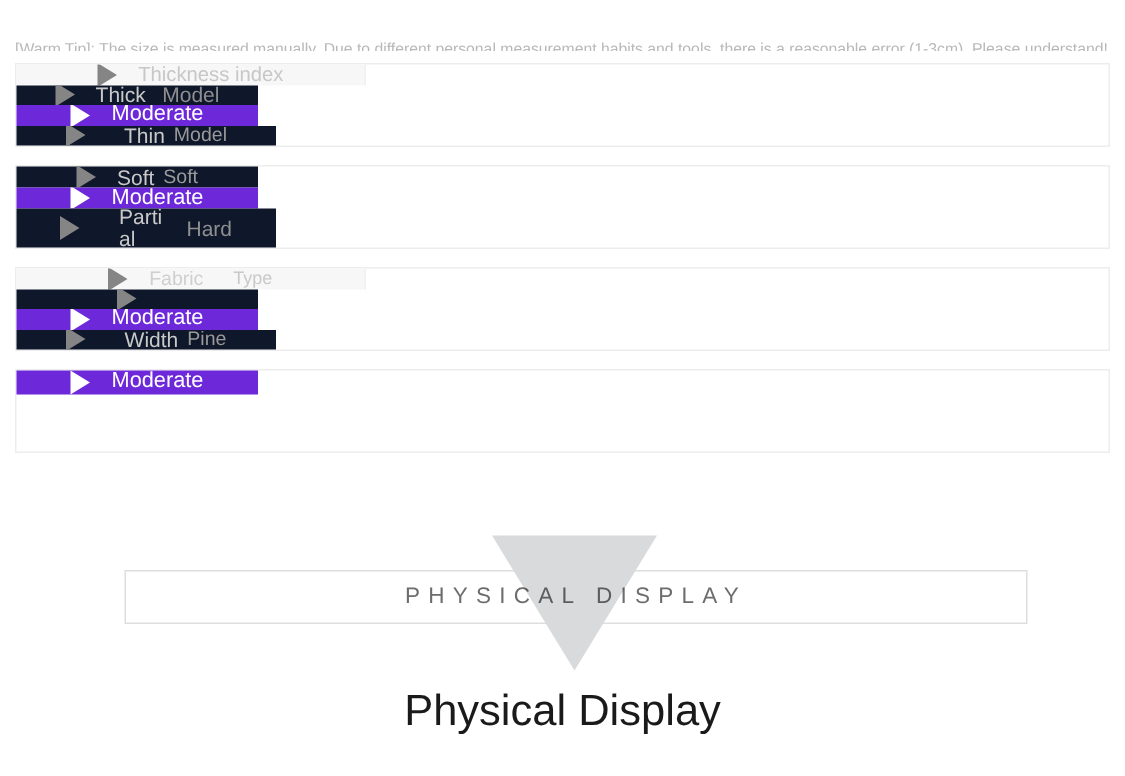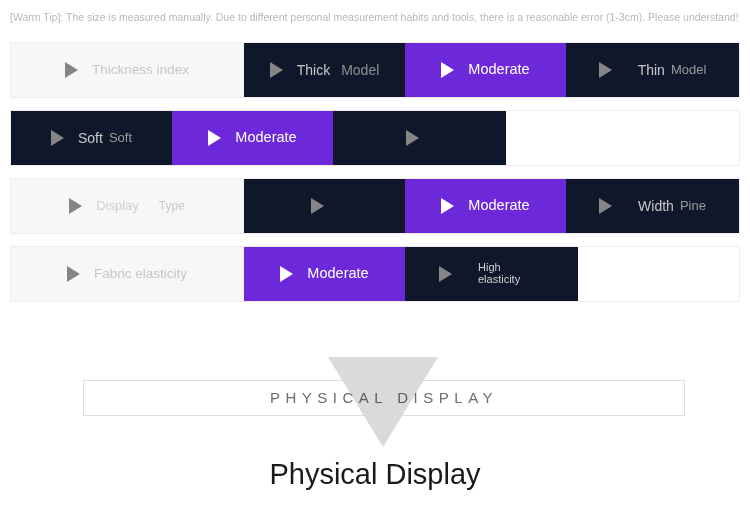--- a/index.html
+++ b/index.html
@@ -16,21 +16,21 @@
   }
 
   
   .warm-tip {
     position: absolute;
     left: 0;
     top: 0;
     width: 750px;
     height: 34px;
     line-height: 34px;
-    padding: 0 10px;
+    padding: 16px 10px;
     box-sizing: border-box;
     font-size: 10.5px;
     color: #b8b8b8;
     white-space: nowrap;
     overflow: hidden;
   }
 
   
   .spec-table {
     position: absolute;
@@ -41,20 +41,21 @@
   .spec-row {
     position: relative;
     width: 730px;
     height: 56px;
     margin-bottom: 12px;
     border: 1px solid #ededed;
     box-sizing: border-box;
     background: #ffffff;
     display: flex;
     align-items: stretch;
+    flex-direction: column;
   }
   .spec-cell {
     position: relative;
     display: flex;
     align-items: center;
     justify-content: center;
     box-sizing: border-box;
     overflow: hidden;
   }
   .cell-label {
@@ -255,28 +256,32 @@
       </span>
     </div>
     <div class="spec-cell cell-opt selected">
       <span class="tri"></span>
       <span class="cell-text">
         <span class="txt-a">Moderate</span>
       </span>
     </div>
     <div class="spec-cell cell-opt last pair">
       <span class="tri"></span>
+      <span class="cell-text">
+        <span class="txt-a">Partial</span>
+        <span class="txt-b">Hard</span>
+      </span>
     </div>
   </div>
 
   <div class="spec-row">
     <div class="spec-cell cell-label">
       <span class="tri"></span>
       <span class="cell-text">
-        <span class="txt-a">Display</span>
+        <span class="txt-a">Fabric</span>
         <span class="txt-b">Type</span>
       </span>
     </div>
     <div class="spec-cell cell-opt pair">
       <span class="tri"></span>
     </div>
     <div class="spec-cell cell-opt selected">
       <span class="tri"></span>
       <span class="cell-text">
         <span class="txt-a">Moderate</span>
@@ -285,36 +290,24 @@
     <div class="spec-cell cell-opt last widepair">
       <span class="tri"></span>
       <span class="cell-text">
         <span class="txt-a">Width</span>
         <span class="txt-b">Pine</span>
       </span>
     </div>
   </div>
 
   <div class="spec-row">
-    <div class="spec-cell cell-label single">
-      <span class="tri"></span>
-      <span class="cell-text">
-        <span class="txt-a">Fabric elasticity</span>
-      </span>
-    </div>
     <div class="spec-cell cell-opt selected">
       <span class="tri"></span>
       <span class="cell-text">
         <span class="txt-a">Moderate</span>
-      </span>
-    </div>
-    <div class="spec-cell cell-opt last wrap2">
-      <span class="tri"></span>
-      <span class="cell-text">
-        <span class="txt-a">High elasticity</span>
       </span>
     </div>
   </div>
 
 </div>
 
 <div class="pd-section">
   <div class="pd-box"></div>
   <div class="pd-triangle"></div>
   <div class="pd-box-text">PHYSICAL DISPLAY</div>

